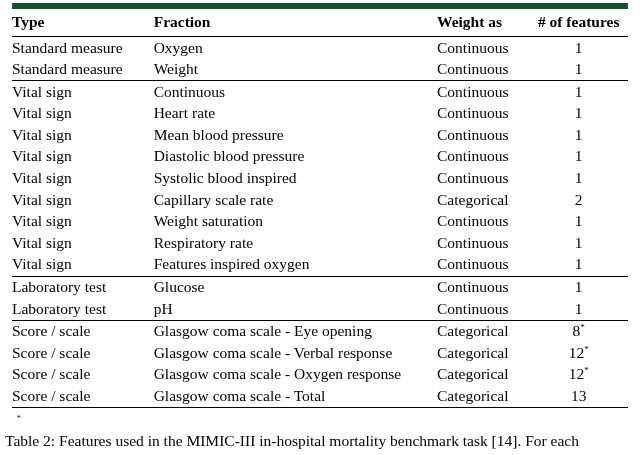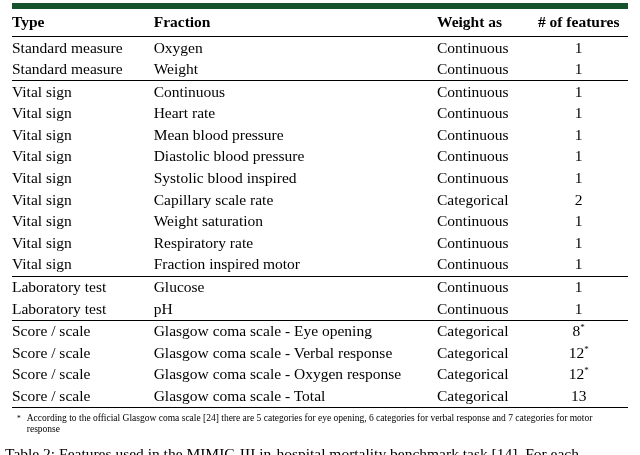--- a/index.html
+++ b/index.html
@@ -138,21 +138,21 @@
           <td class="num">1</td>
         </tr>
         <tr>
           <td>Vital sign</td>
           <td>Respiratory rate</td>
           <td>Continuous</td>
           <td class="num">1</td>
         </tr>
         <tr>
           <td>Vital sign</td>
-          <td>Fraction inspired motor</td>
+          <td>Features inspired oxygen</td>
           <td>Continuous</td>
           <td class="num">1</td>
         </tr>
       </tbody>
       <tbody class="group">
         <tr>
           <td>Laboratory test</td>
           <td>Glucose</td>
           <td>Continuous</td>
           <td class="num">1</td>
@@ -187,21 +187,20 @@
           <td>Score / scale</td>
           <td>Glasgow coma scale - Total</td>
           <td>Categorical</td>
           <td class="num">13</td>
         </tr>
       </tbody>
     </table>
 
   <div class="footnote">
     <sup class="fn-marker">*</sup>
-    <span class="fn-text">According to the official Glasgow coma scale [24] there are 5 categories for eye opening, 6 categories for verbal response and 7 categories for motor response</span>
   </div>
 
   <div class="caption">
     <div>Table 2: Features used in the MIMIC-III in-hospital mortality benchmark task [14]. For each</div>
 
   </div>
 
 </div>
 
 </body></html>

